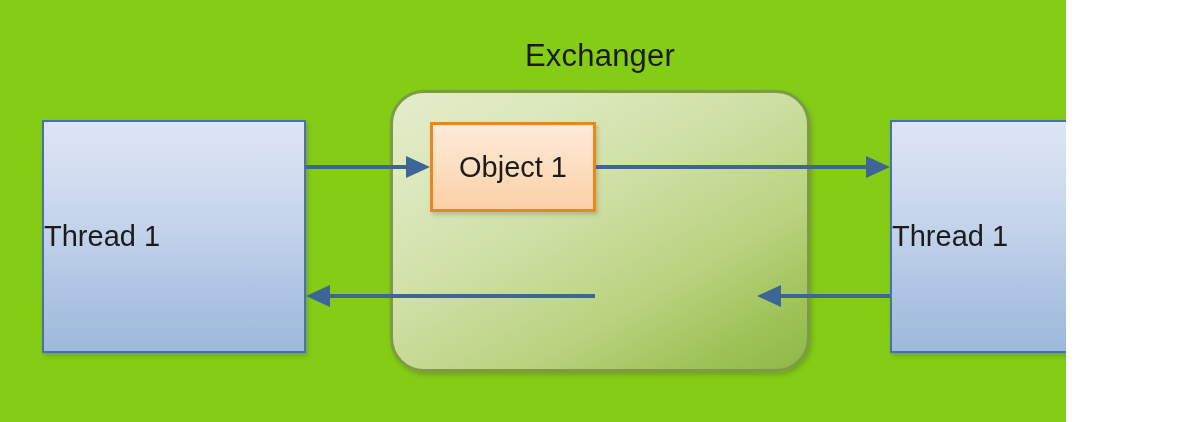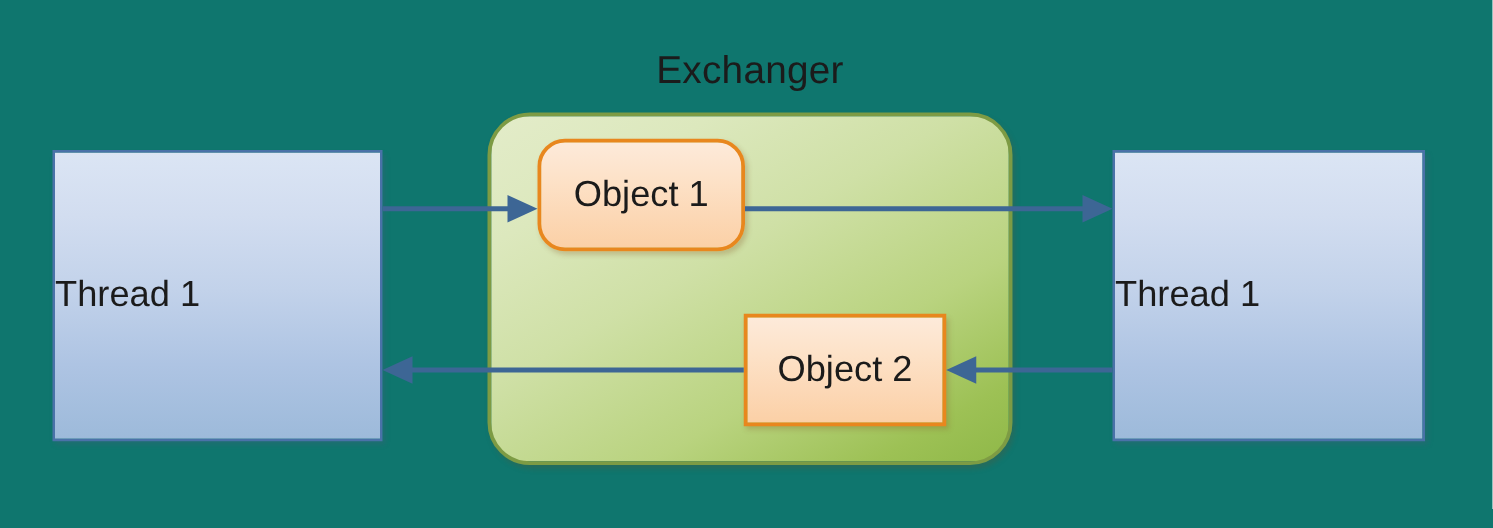--- a/index.html
+++ b/index.html
@@ -7,23 +7,23 @@
     margin: 0;
     padding: 0;
     background: #ffffff;
   }
   body {
     font-family: "Liberation Sans", sans-serif;
   }
 
   #diagram {
     position: relative;
-    width: 1194px;
+    width: 1066px;
     height: 422px;
-    background: #0f766e;
+    background: #84cc16;
     overflow: hidden;
   }
 
   
   .exchanger-title {
     position: absolute;
     left: 390px;
     top: 38px;
     width: 420px;
     text-align: center;
@@ -90,21 +90,21 @@
                 #fdeada 0%,
                 #fde2c8 35%,
                 #fcd8b6 70%,
                 #fbd0a6 100%);
     box-shadow: 2px 3px 4px rgba(140, 100, 50, 0.3);
     display: flex;
     align-items: center;
     justify-content: center;
     z-index: 5;
   }
-  .object-box.one { left: 430px; top: 111px; width: 166px; height: 90px; border-radius: 22px; }
+  .object-box.one { left: 430px; top: 122px; width: 166px; height: 90px; }
   .object-box.two { left: 595px; top: 251px; width: 162px; height: 90px; }
 
   .object-label {
     font-size: 29px;
     color: #1b1b1b;
     font-family: "Liberation Sans", sans-serif;
     white-space: nowrap;
   }
 
   
@@ -140,23 +140,20 @@
   </div>
 
   <div class="thread-box right">
     <span class="thread-label">Thread 1</span>
   </div>
 
   <div class="object-box one">
     <span class="object-label">Object 1</span>
   </div>
 
-  <div class="object-box two">
-    <span class="object-label">Object 2</span>
-  </div>
 
   <svg class="arrow-layer" viewBox="0 0 1194 422">
 
     <g>
       <line class="arrow-line" x1="306" y1="167" x2="412" y2="167"></line>
       <polygon class="arrow-head" points="430,167 406,156 406,178"></polygon>
     </g>
 
     <g>
       <line class="arrow-line" x1="596" y1="167" x2="872" y2="167"></line>

